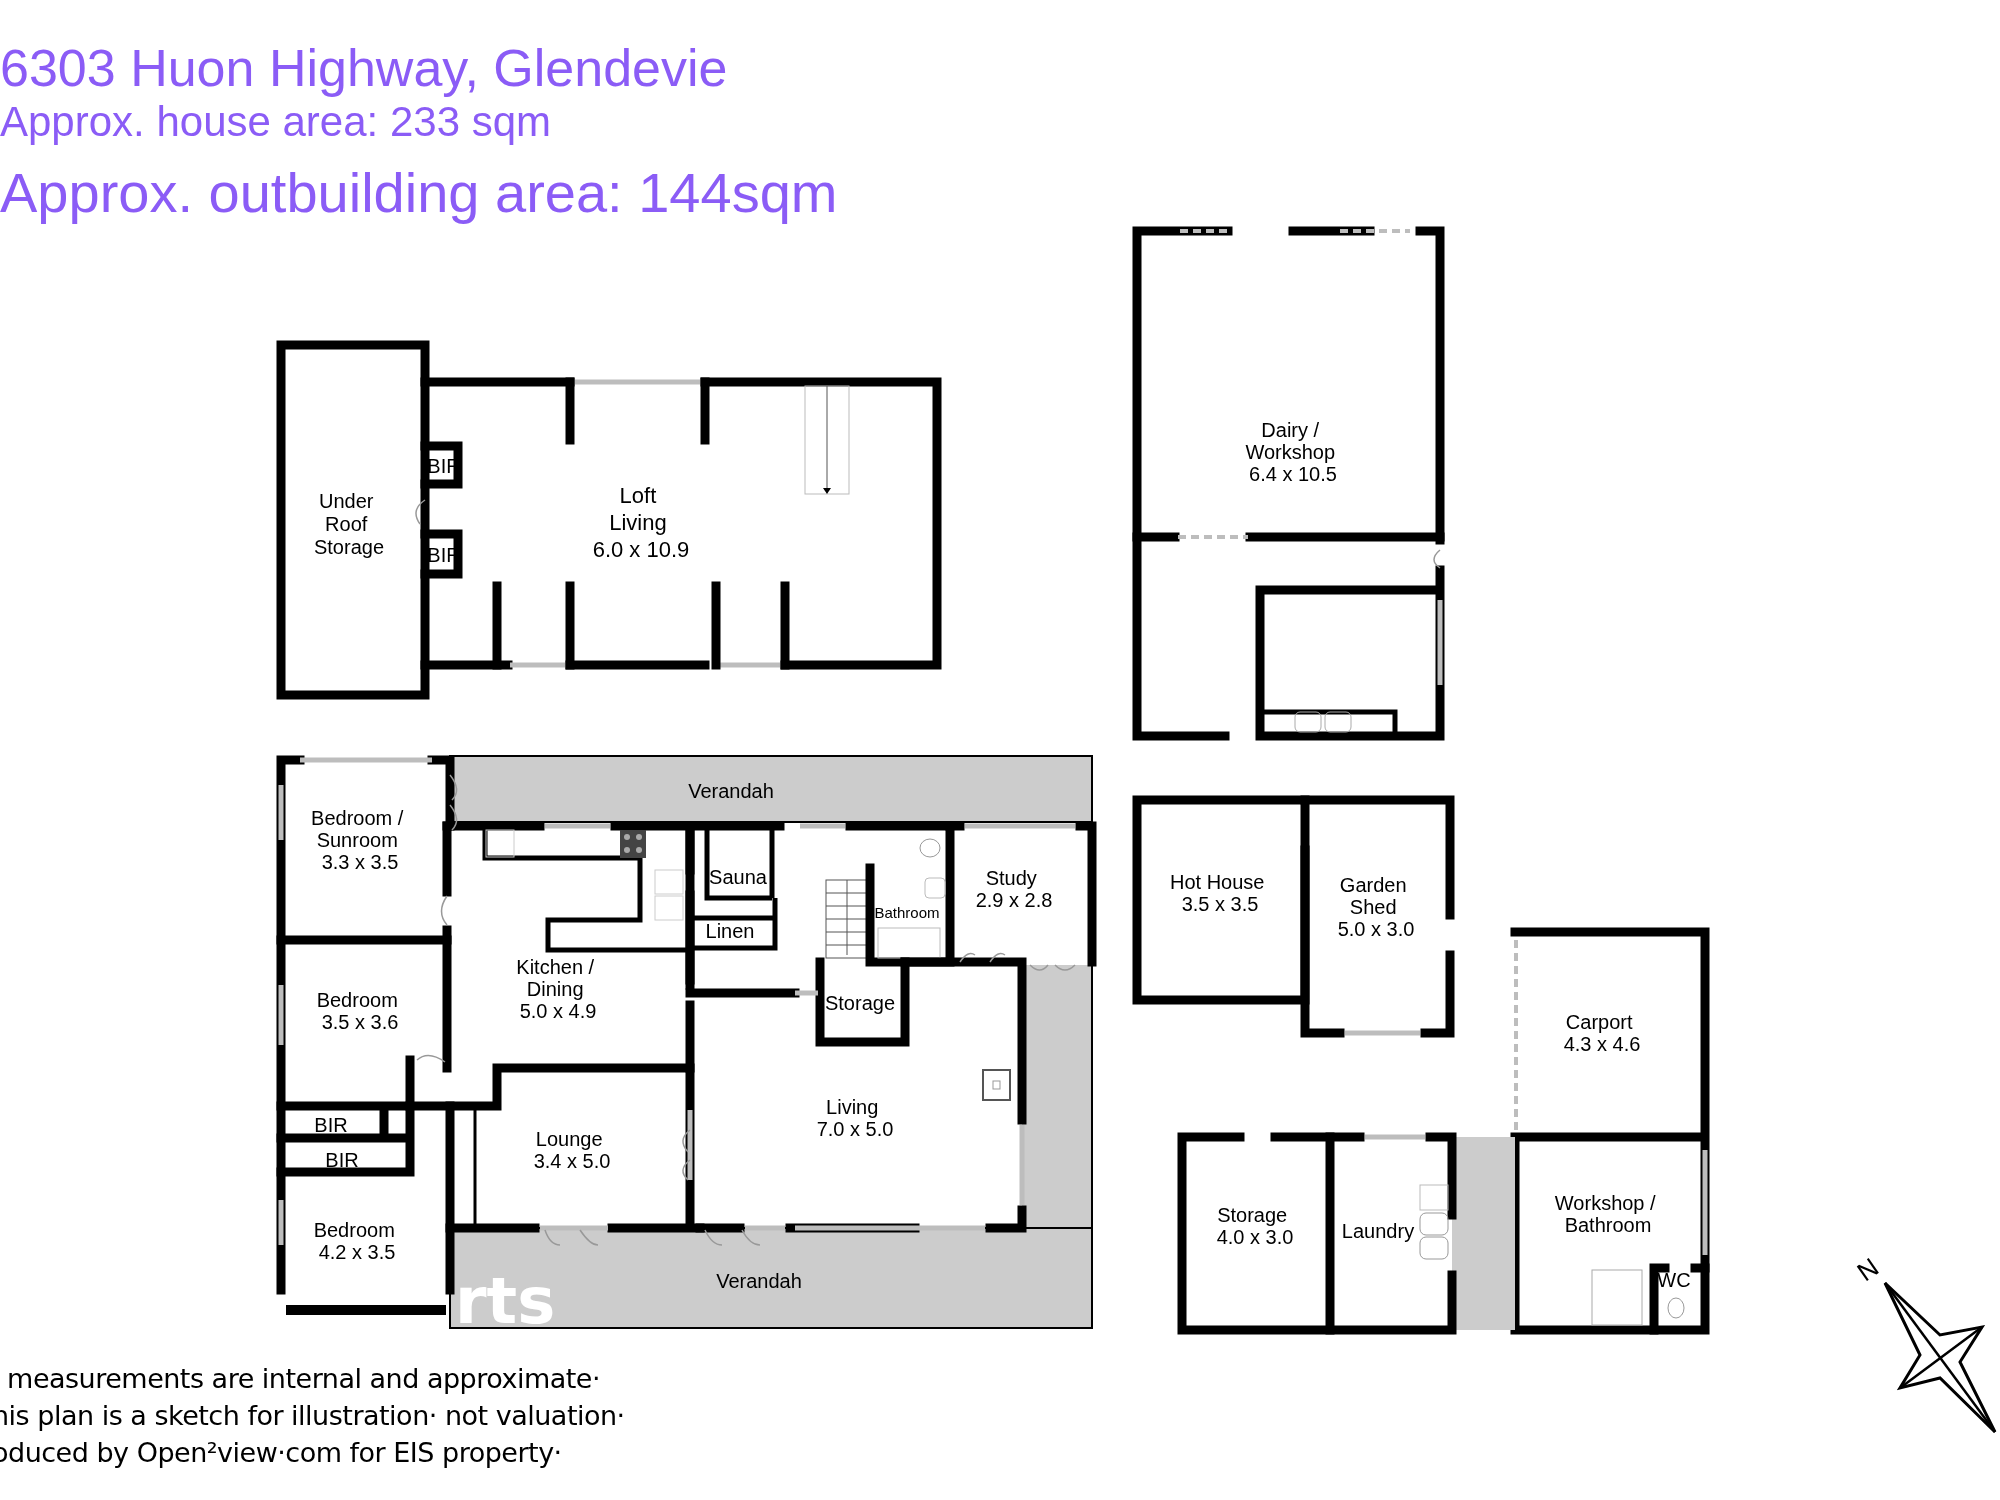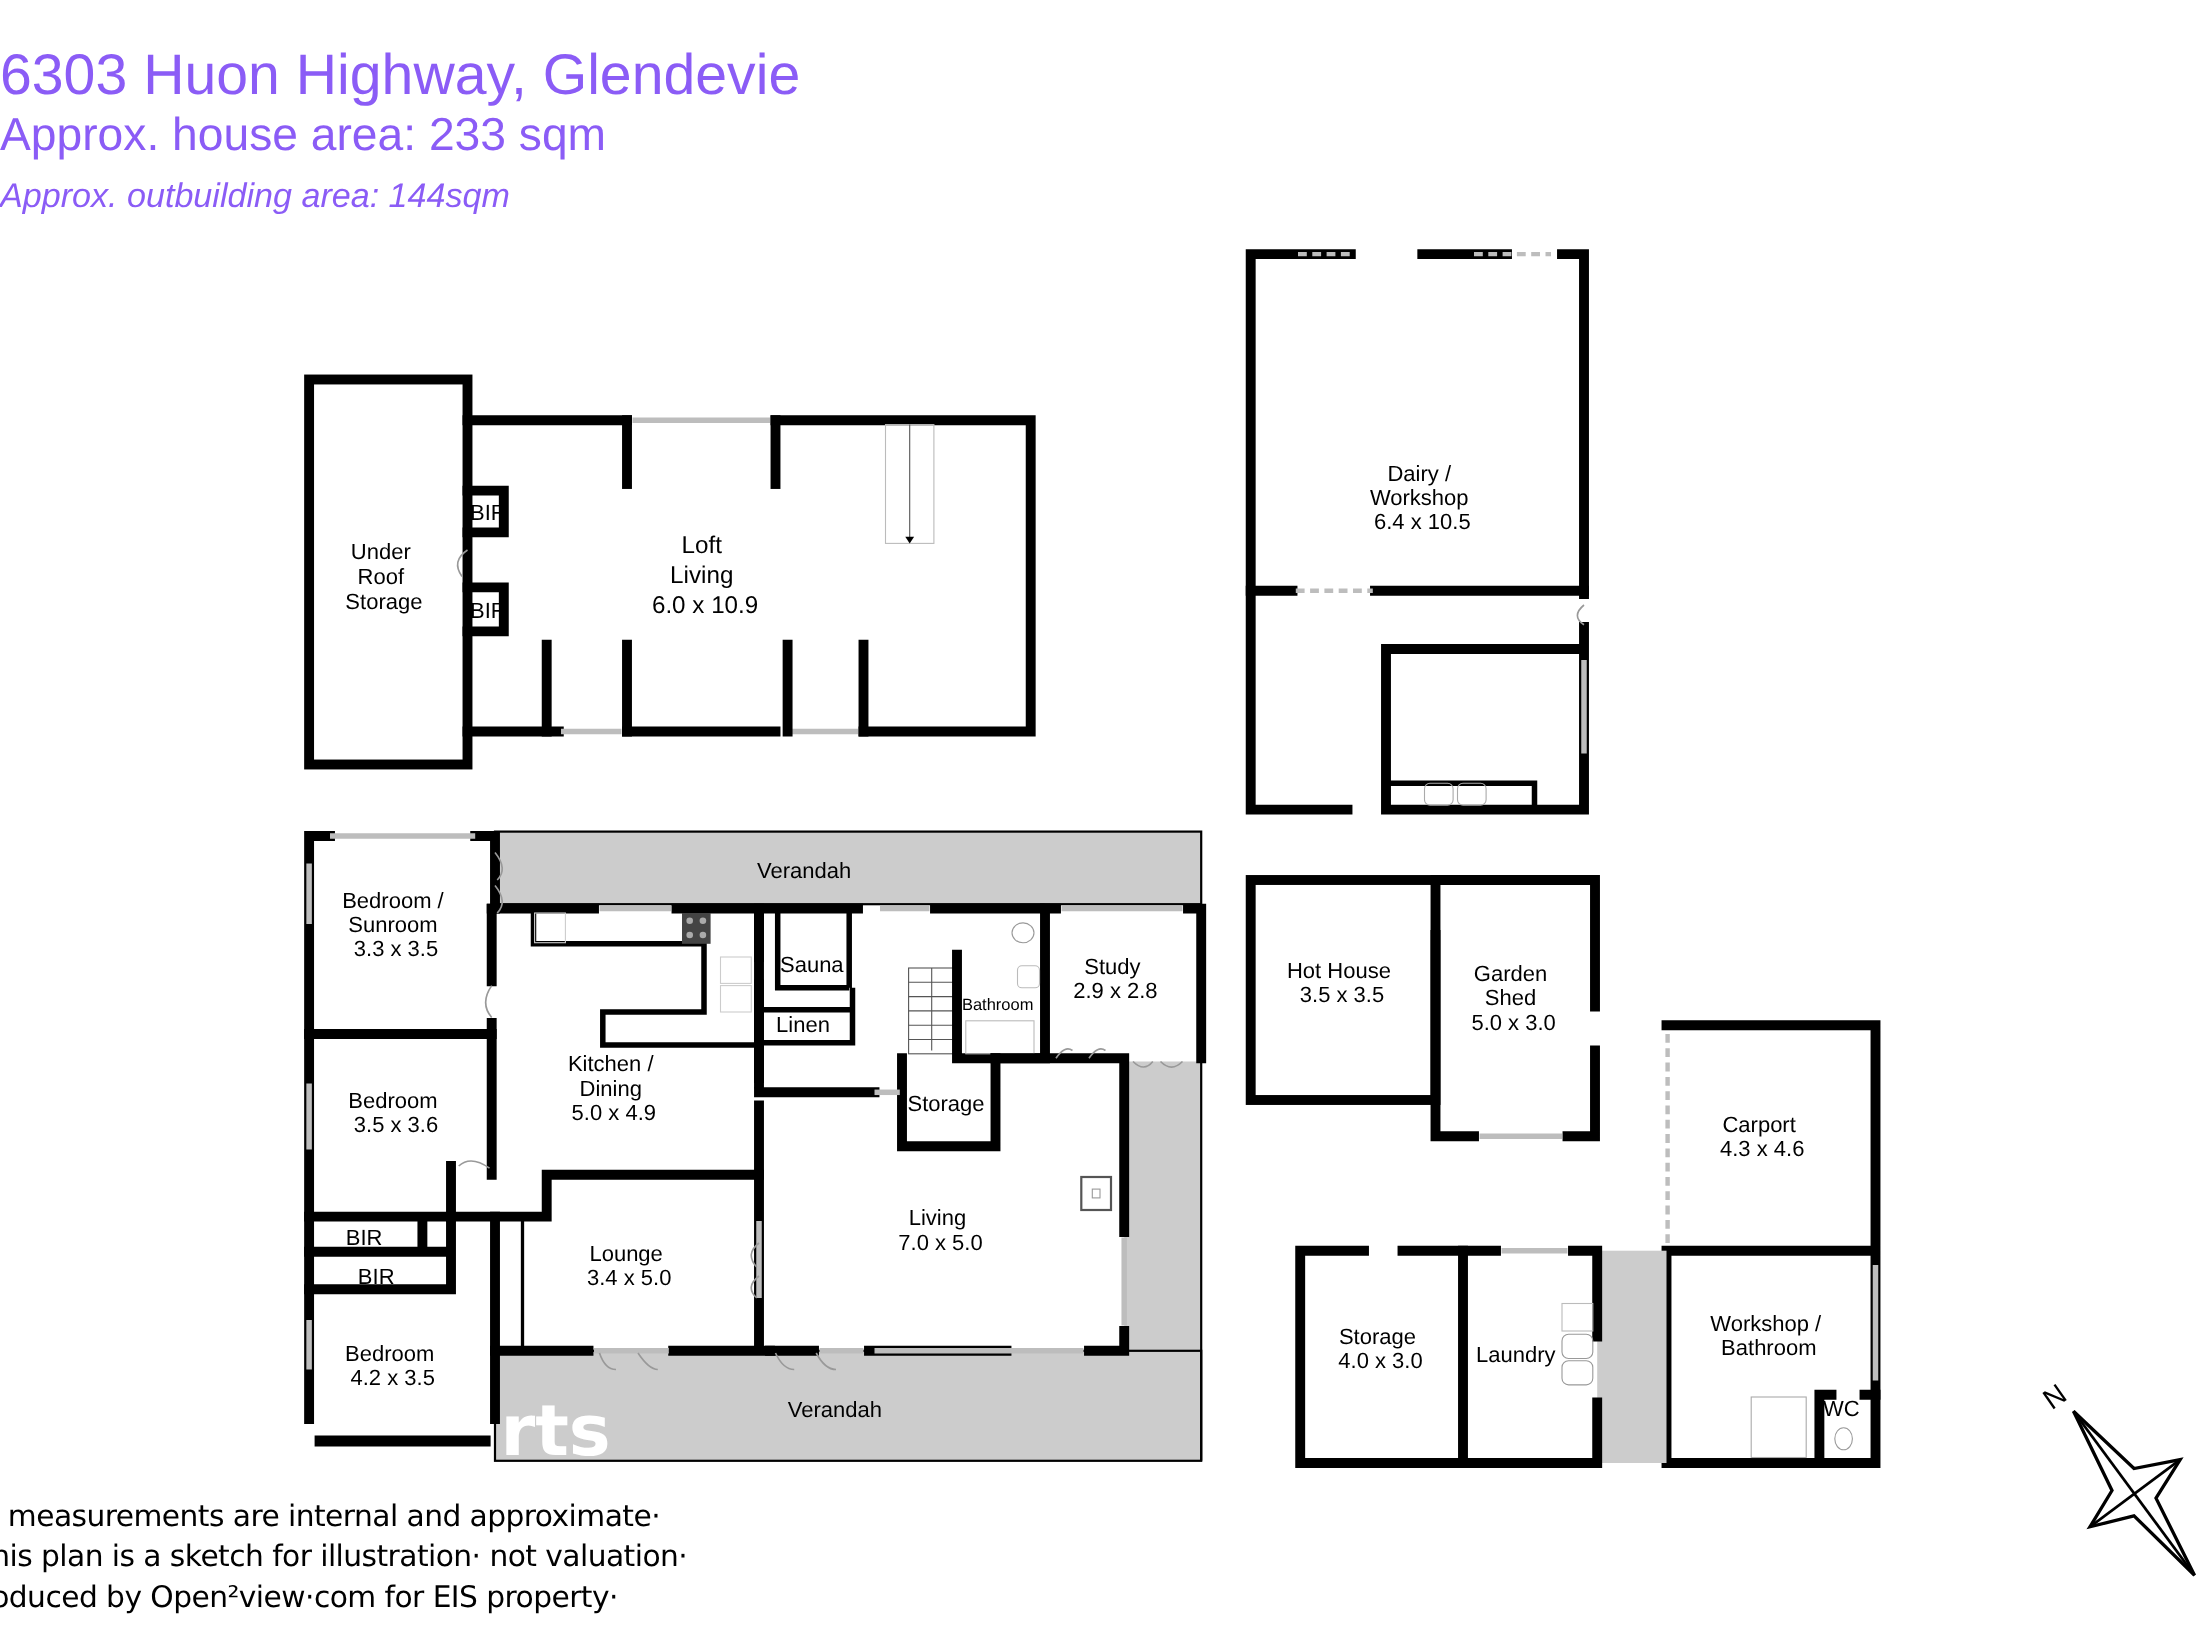--- a/index.html
+++ b/index.html
@@ -1,20 +1,20 @@
 <!DOCTYPE html>
 <html><head>
 <meta charset="utf-8">
 <style>
   html, body { margin:0; padding:0; background:#ffffff; }
   body { width:2000px; height:1500px; position:relative; overflow:hidden; font-family:"Liberation Sans", sans-serif; color:#000; }
   .hdr { position:absolute; left:0; width:2000px; color:#8b5cf6; }
   .h1 { top:38px; font-size:52px; }
   .h2 { top:98px; font-size:42px; }
-  .h3 { top:160px; font-size:31px;font-style:italic; }
+  .h3 { top:160px; font-size:56px; }
   svg { position:absolute; left:0; top:0; }
   .wall { fill:none; stroke:#000; stroke-width:9; stroke-linecap:square; }
   .twall { fill:none; stroke:#000; stroke-width:5; }
   .win { stroke:#bdbdbd; stroke-width:5; }
   .dash { stroke:#bdbdbd; stroke-width:4; stroke-dasharray:8 5; }
   .door { fill:none; stroke:#999; stroke-width:1.5; }
   .room-label { font-family:"Liberation Sans", sans-serif; font-size:20px; fill:#000; text-anchor:middle; }
   .small-label { font-size:17px; }
   .disclaimer { position:absolute; left:-8px; font-family:"DejaVu Sans", sans-serif; font-size:27px; color:#000; white-space:nowrap; letter-spacing:-0.5px; }
   .watermark { font-family:"DejaVu Sans", sans-serif; font-weight:bold; font-size:64px; fill:#ffffff; }

